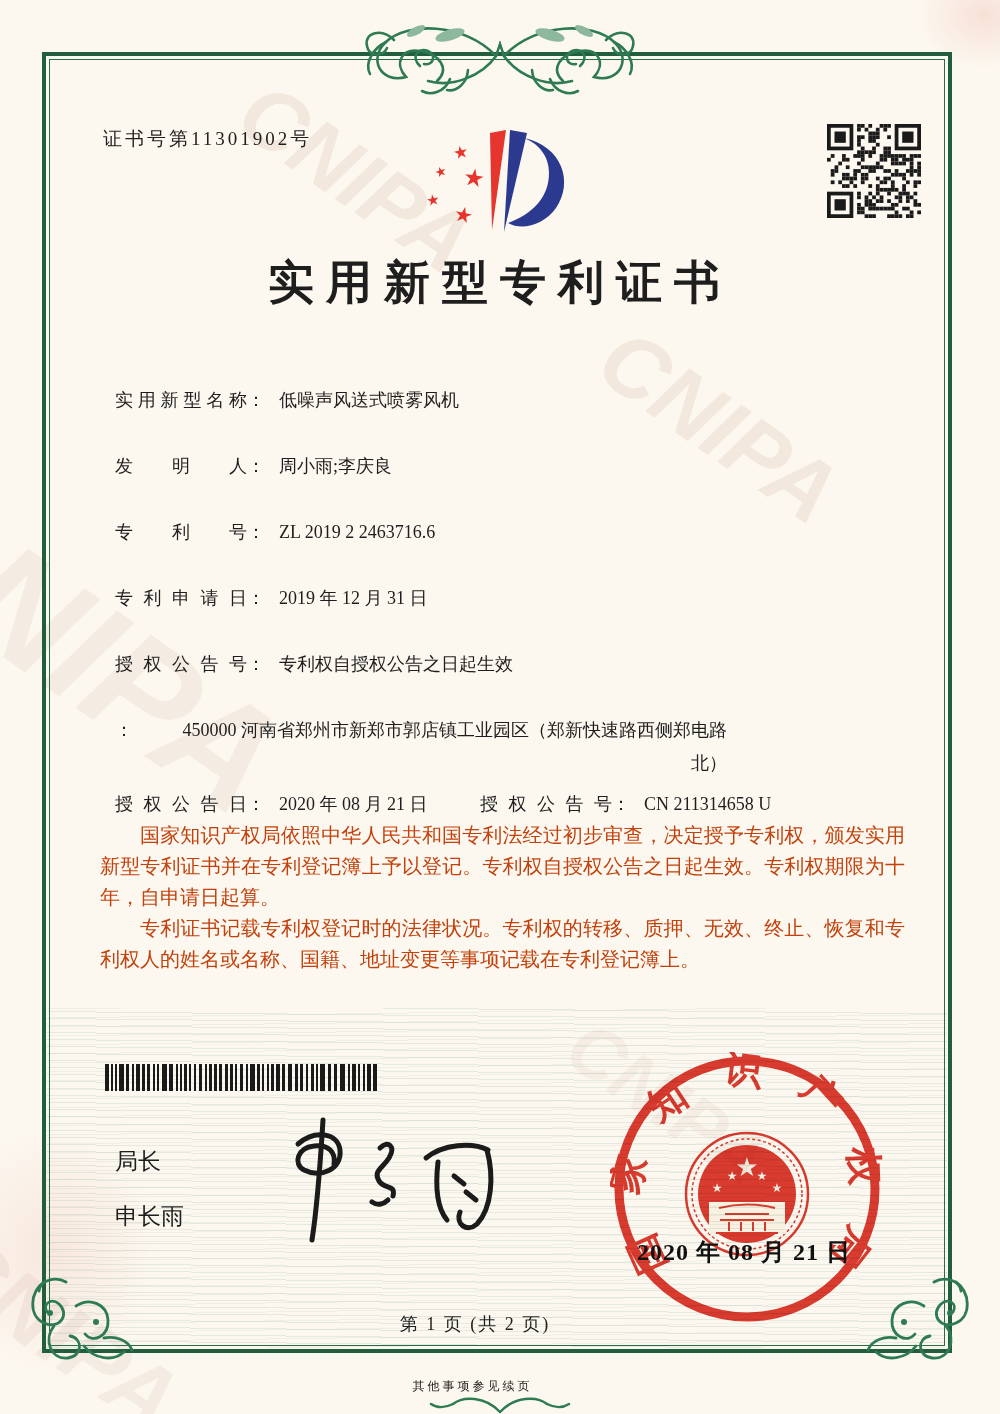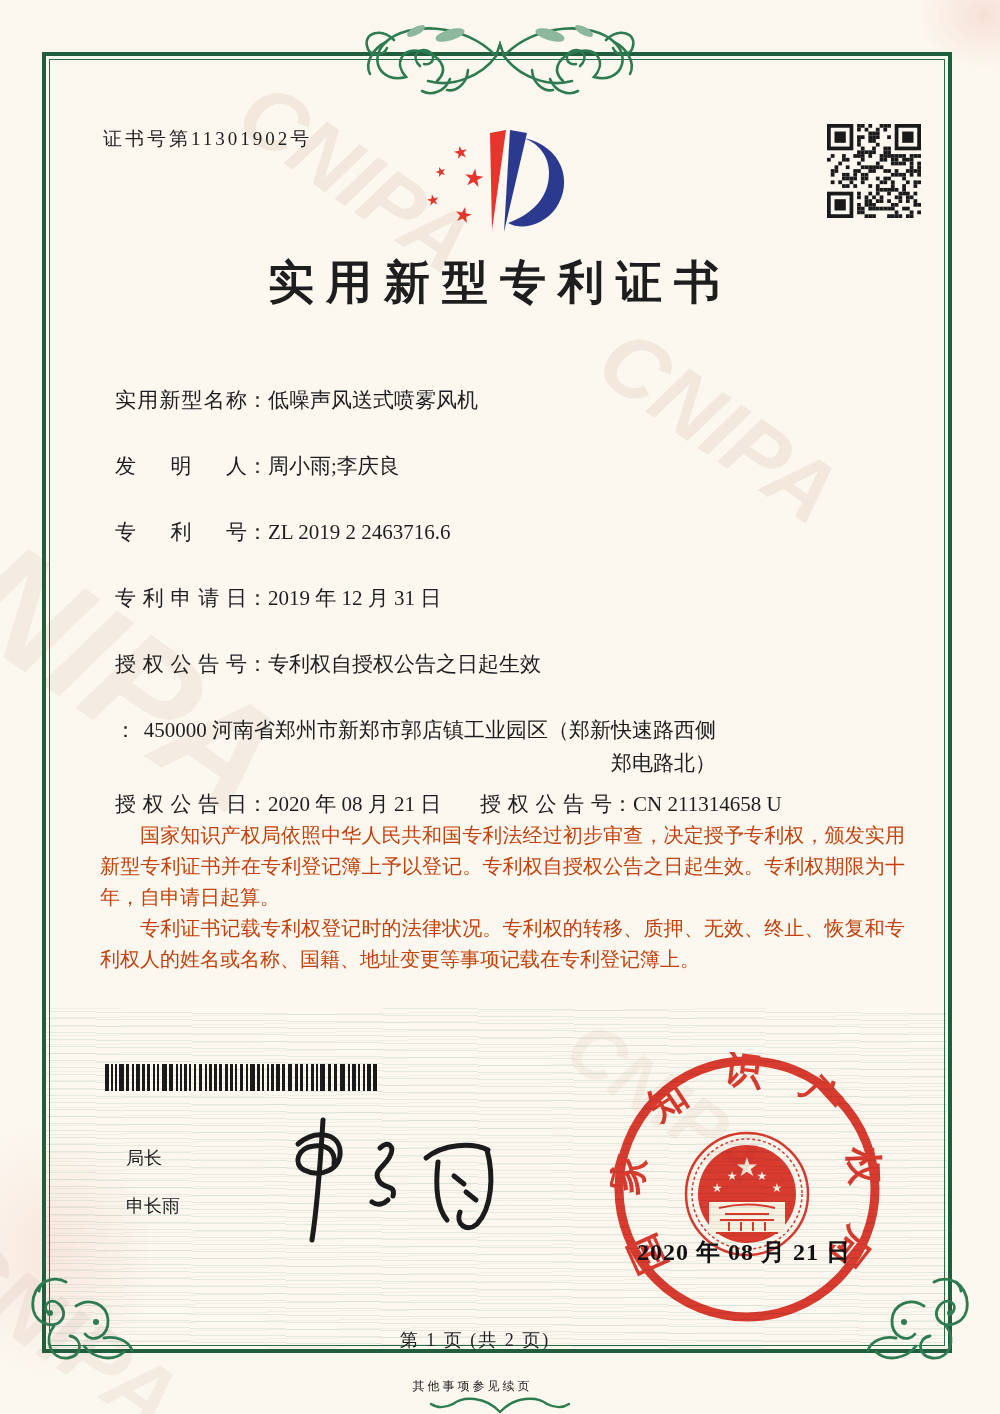--- a/index.html
+++ b/index.html
@@ -29,46 +29,46 @@
   .ornament{position:absolute;z-index:3;}
   
   .cert-no{position:absolute;left:103px;top:126px;font-size:19px;letter-spacing:3px;z-index:4;}
   .logo{position:absolute;left:418px;top:110px;width:164px;height:142px;z-index:4;}
   .qr{position:absolute;left:827px;top:124px;width:94px;height:94px;z-index:4;}
   .title{
     position:absolute;left:0;width:1000px;top:252px;text-align:center;
     font-size:46px;font-weight:bold;letter-spacing:12px;z-index:4;
   }
   
-  .fields{position:absolute;left:115px;top:388px;width:800px;font-size:21px;z-index:4;}
+  .fields{position:absolute;left:115px;top:388px;width:800px;font-size:18px;z-index:4;}
   .frow{display:flex;margin-bottom:42px;line-height:24px;position:relative;}
   .frow.addr{margin-bottom:12px;}
   .lbl{display:inline-block;width:132px;text-align:justify;text-align-last:justify;flex:none;}
   .colon{flex:none;}
-  .val{}
+  .val{margin-left:14px;}
   .val.addr-val{width:580px;line-height:33px;margin-top:-4px;text-align:right;}
   .pair2{position:absolute;left:365px;top:0;display:flex;}
   
   .bodytext{position:absolute;left:100px;right:95px;top:820px;z-index:4;
     font-size:20px;line-height:31px;text-align:justify;color:#c2410c;}
   .bodytext p{margin:0;text-indent:2em;}
   
   .barcode{position:absolute;left:105px;top:1064px;width:280px;height:27px;z-index:4;}
   
-  .officer{position:absolute;left:126px;top:1146px;font-size:18px;z-index:4;}
+  .officer{position:absolute;left:115px;top:1146px;font-size:23px;z-index:4;}
   .officer .name{margin-top:24px;}
   .signature{position:absolute;left:268px;top:1106px;width:270px;height:150px;z-index:4;}
   
   .seal{position:absolute;left:610px;top:1052px;width:274px;height:274px;z-index:6;
     mix-blend-mode:multiply;}
   .seal-date{position:absolute;left:637px;top:1236px;font-size:24px;font-weight:bold;
     color:#111;z-index:7;letter-spacing:1px;}
   
   .page-info{position:absolute;left:0;width:950px;top:1312px;text-align:center;
-    font-size:18px;z-index:4;letter-spacing:2px;margin-top:16px;}
+    font-size:18px;z-index:4;letter-spacing:2px;}
   .continuation{position:absolute;left:0;width:945px;top:1378px;text-align:center;
     font-size:12px;z-index:4;letter-spacing:3px;color:#222;}
 </style>
 </head>
 <body>
 
 <div class="page">
 
   <div class="blob" style="left:915px;top:-40px;width:140px;height:110px;background:radial-gradient(closest-side,rgba(225,120,100,0.18),transparent);"></div>
   <div class="blob" style="left:-60px;top:1120px;width:220px;height:260px;background:radial-gradient(closest-side,rgba(225,130,110,0.14),transparent);"></div>

